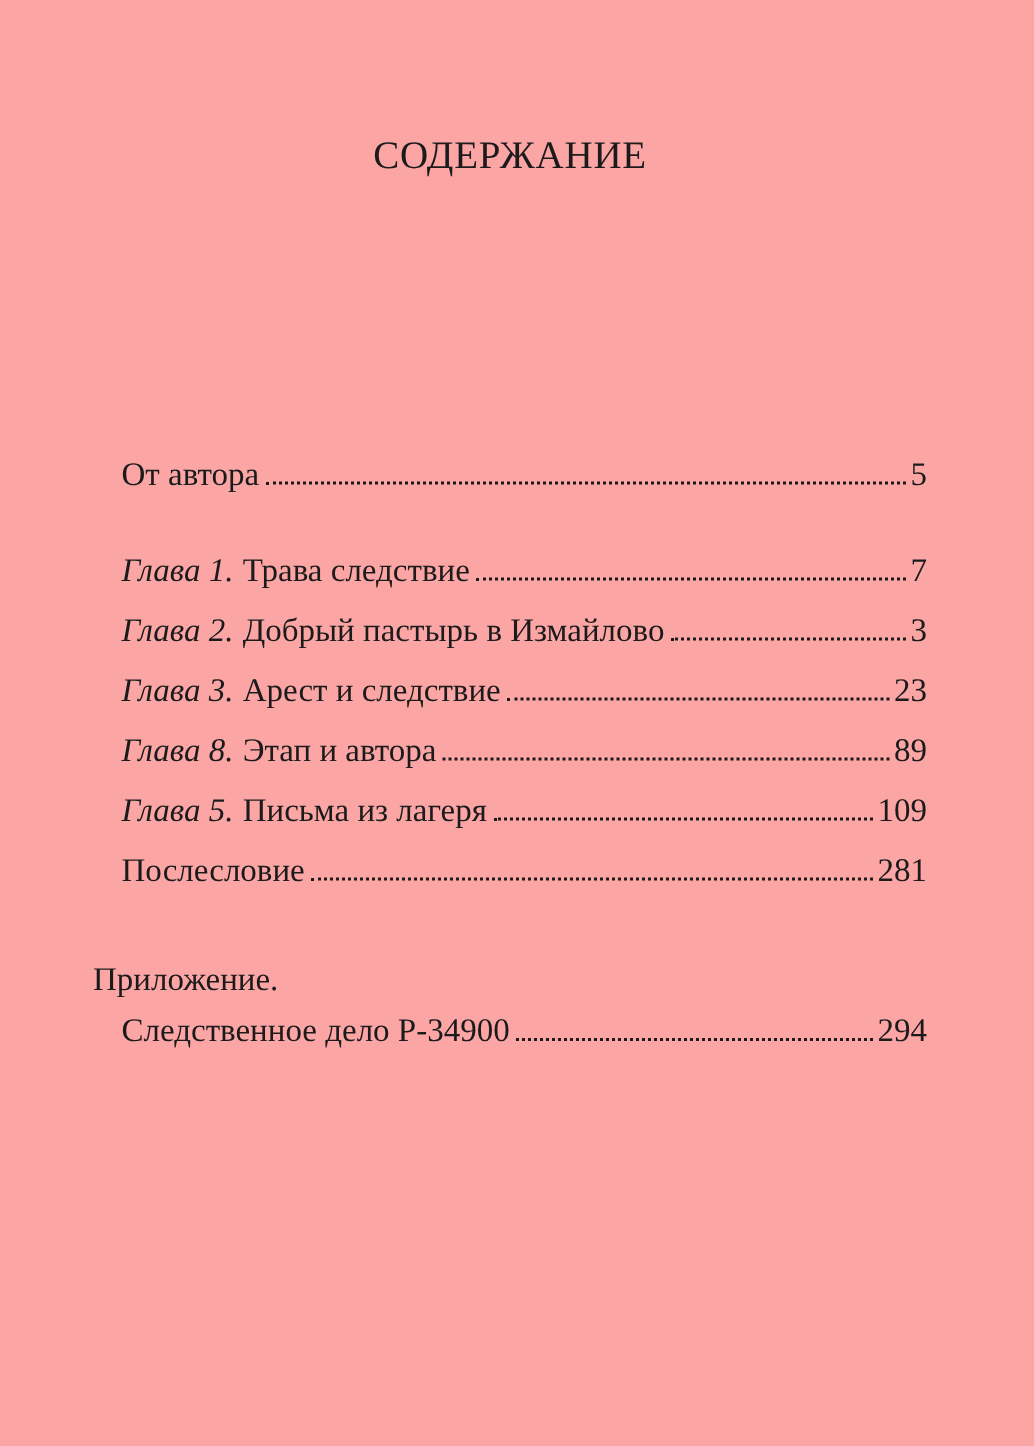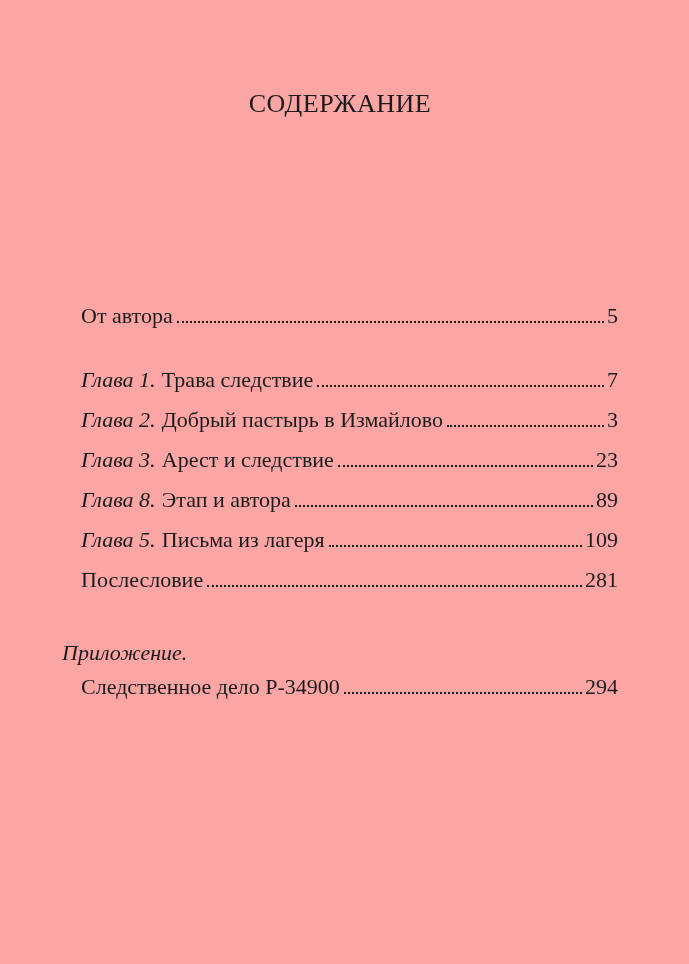--- a/index.html
+++ b/index.html
@@ -63,21 +63,20 @@
     flex: none;
   }
   .appendix {
     margin-top: 26px;
   }
   .appendix .toc-row,
   .appendix-heading {
     line-height: 34px;
   }
   .appendix-heading {
-    font-style: italic;
     margin-top: 36px;
   }
 </style>
 </head>
 <body>
 
 <div class="page">
   <div class="content">
 
     <div class="doc-title">СОДЕРЖАНИЕ</div>

